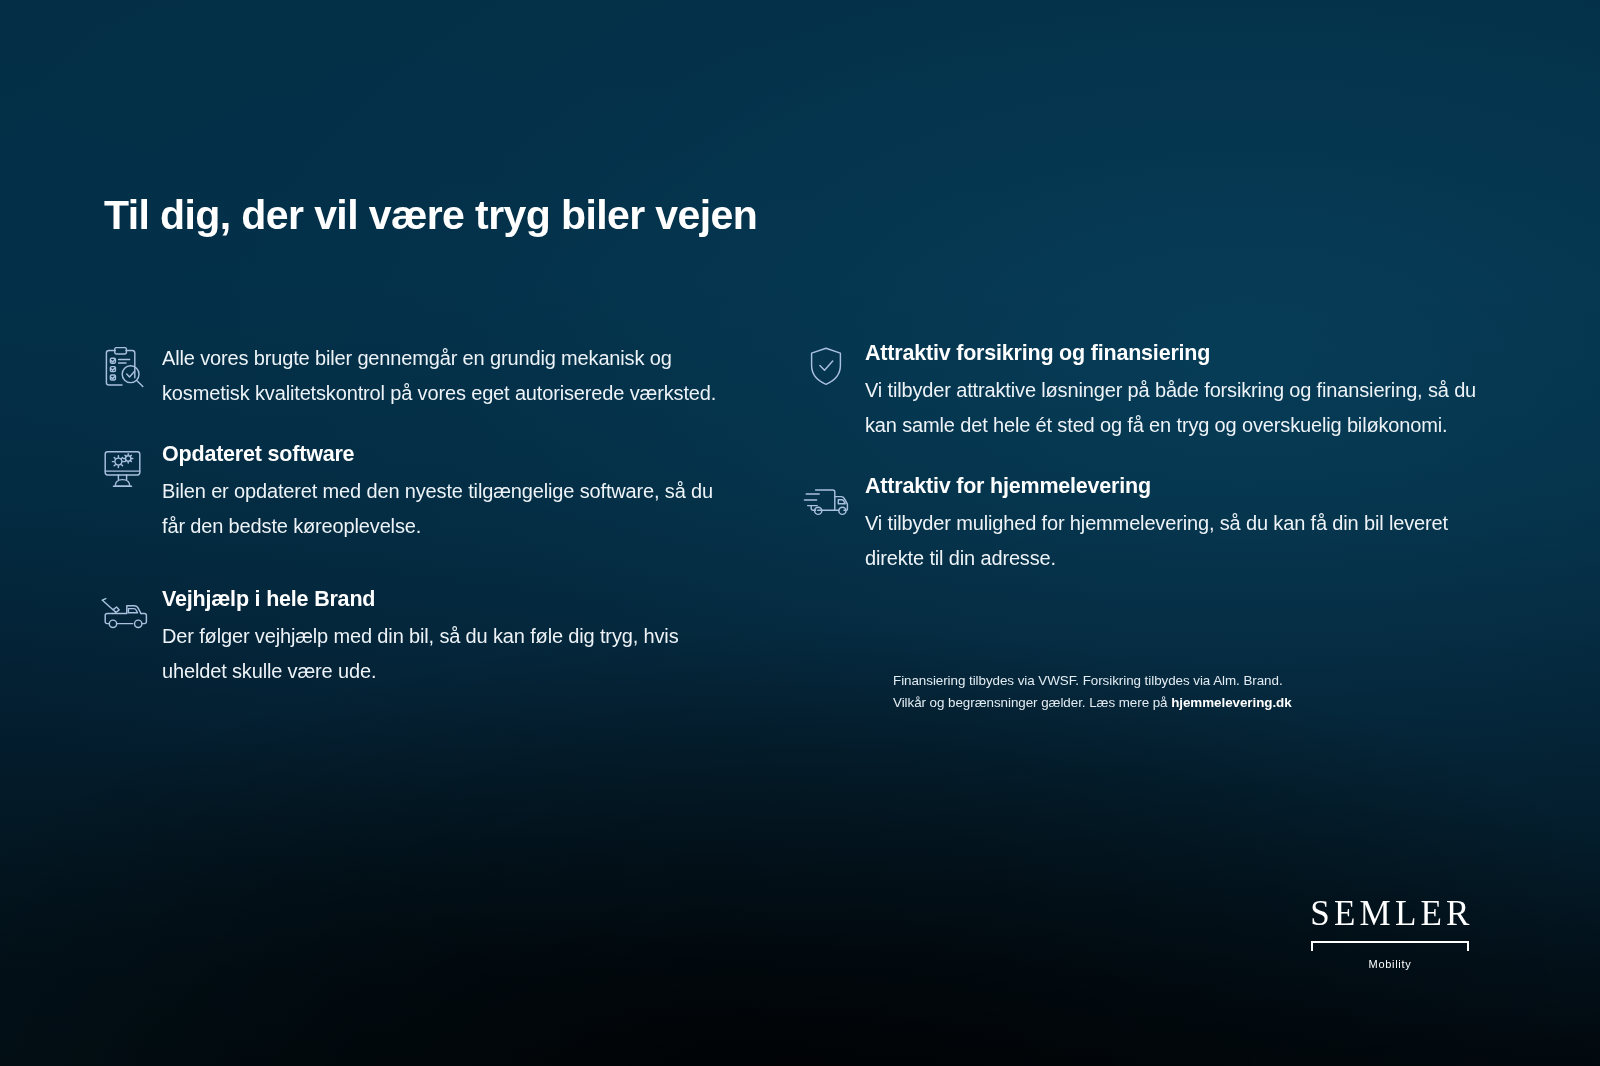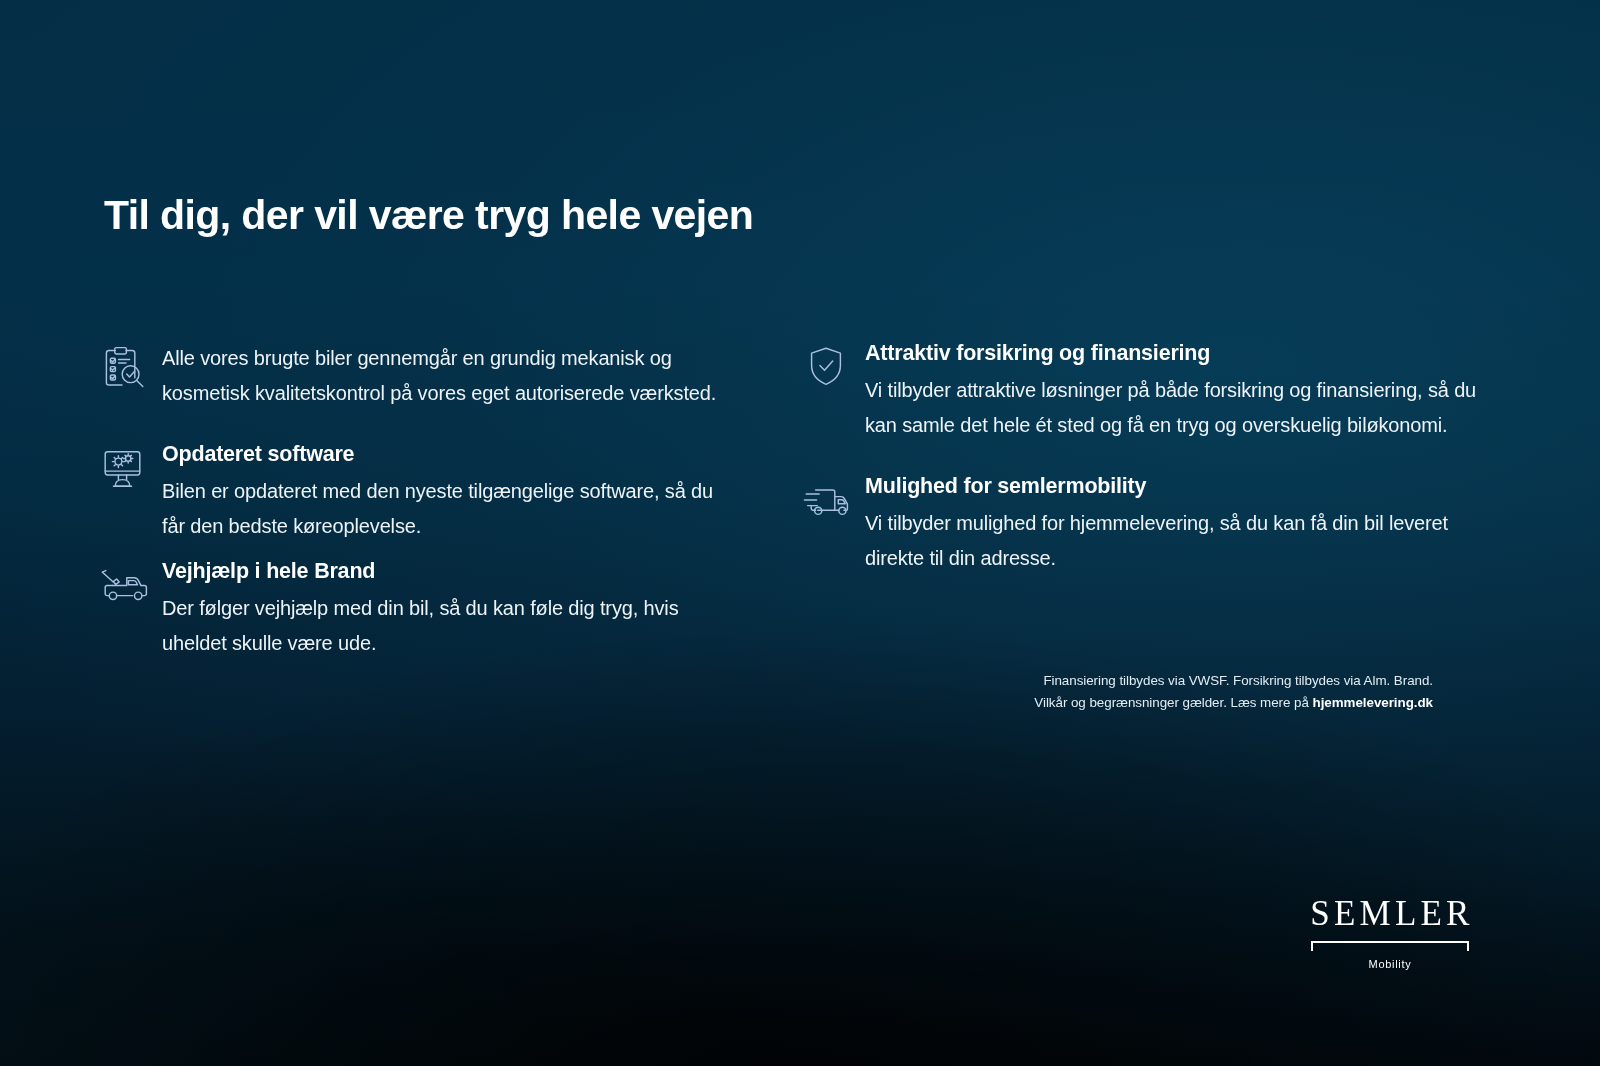--- a/index.html
+++ b/index.html
@@ -100,34 +100,33 @@
   .feature-desc {
     font-size: 20px;
     line-height: 34.5px;
     color: #edf3f7;
     font-weight: normal;
     letter-spacing: -0.15px;
   }
 
   
   .col-left  .feature:nth-child(1) { margin-bottom: 31px; }
-  .col-left  .feature:nth-child(2) { margin-bottom: 15px; }
+  .col-left  .feature:nth-child(2) { margin-bottom: 43px; }
   .col-right .feature:nth-child(1) { margin-bottom: 31px; }
 
   
   .fineprint {
     position: absolute;
     left: 893px;
     top: 670px;
     width: 540px;
     font-size: 13.4px;
     line-height: 22px;
     color: #e3ecf2;
     letter-spacing: -0.05px;
-    text-align: right;
   }
   .fineprint b { font-weight: bold; color: #ffffff; }
 
   
   .logo {
     position: absolute;
     left: 1300px;
     top: 896px;
     width: 180px;
     text-align: center;
@@ -169,21 +168,21 @@
   }
 </style>
 </head>
 <body>
 
 <div id="page">
 
   <div id="bg-base"></div>
   <div id="bg-vignette"></div>
 
-  <h1 class="headline">Til dig, der vil være tryg hele vejen</h1>
+  <h1 class="headline">Til dig, der vil være tryg biler vejen</h1>
 
   <div class="col col-left">
 
     <div class="feature">
       <span class="feature-icon">
         <svg width="48" height="46" viewBox="0 0 48 46" aria-hidden="true">
           <path d="M9 6.5h6.2M26 6.5h6.2a2.6 2.6 0 0 1 2.6 2.6v24.6"></path>
           <path d="M9 6.5a2.6 2.6 0 0 0-2.6 2.6v29.3A2.6 2.6 0 0 0 9 41h13"></path>
           <path d="M16.2 3.6h8.8a1.4 1.4 0 0 1 1.4 1.4v3.6a1.4 1.4 0 0 1-1.4 1.4h-8.8a1.4 1.4 0 0 1-1.4-1.4V5a1.4 1.4 0 0 1 1.4-1.4z"></path>
           <rect x="10.4" y="14.2" width="5" height="5" rx="1.1"></rect>
@@ -268,21 +267,21 @@
           <path d="M31.8 19.6h6.3c1.5 0 2.6 0.7 3.3 2l3 5.6v5.2a0.9 0.9 0 0 1-0.9 0.9h-2.6"></path>
           <path d="M35.6 33.3h-3"></path>
           <path d="M12.6 33.3H9.9a1.7 1.7 0 0 1-1.7-1.7v-2.1"></path>
           <circle cx="15.2" cy="33.8" r="3.6"></circle>
           <circle cx="39.4" cy="33.8" r="3.6"></circle>
           <path d="M35.3 22.8h3.6c0.8 0 1.4 0.4 1.8 1.1l1.5 2.9h-6.9z"></path>
           <path d="M3.2 17h13M1.4 22.9h12.2M4.6 28.6h9.6"></path>
         </svg>
       </span>
       <div class="feature-body">
-        <div class="feature-title">Mulighed for semlermobility</div>
+        <div class="feature-title">Attraktiv for hjemmelevering</div>
         <div class="feature-desc">Vi tilbyder mulighed for hjemmelevering, så du kan få din bil leveret direkte til din adresse.</div>
       </div>
     </div>
 
   </div>
 
   <div class="fineprint">
     <span>Finansiering tilbydes via VWSF. Forsikring tilbydes via Alm. Brand.</span><br>
     <span>Vilkår og begrænsninger gælder. Læs mere på </span><b>hjemmelevering.dk</b>
   </div>

